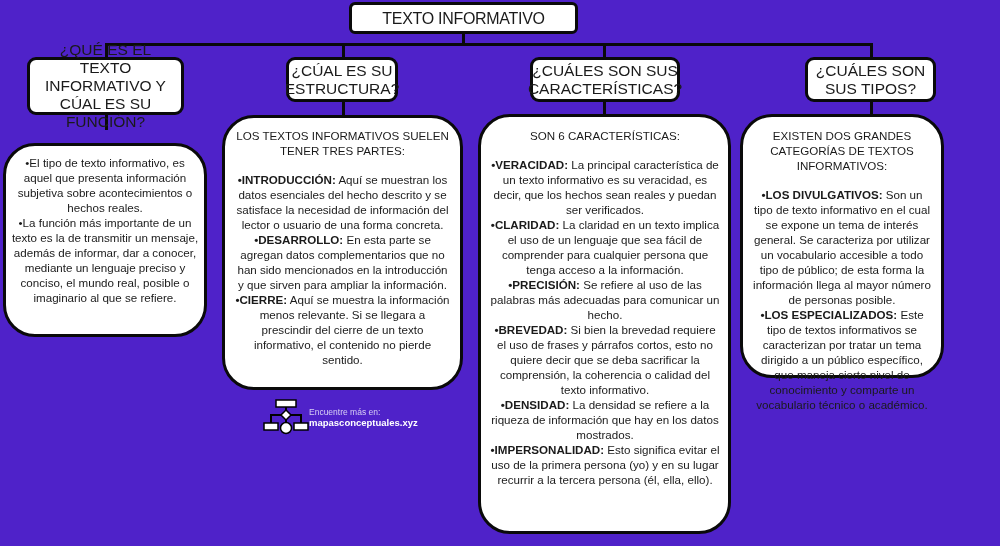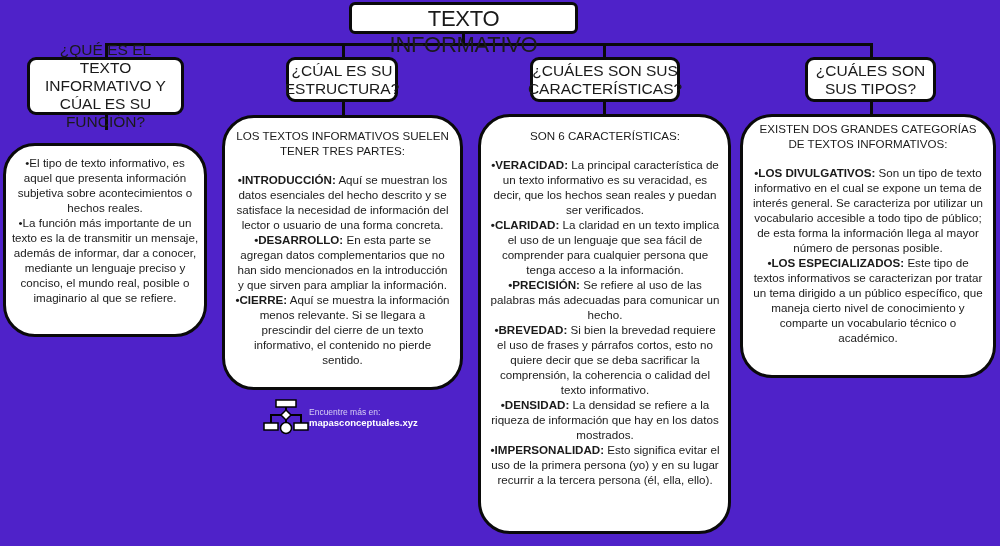--- a/index.html
+++ b/index.html
@@ -12,21 +12,21 @@
   }
   .line { position: absolute; background: #0a0a0a; }
   .box {
     position: absolute; box-sizing: border-box;
     background: #ffffff; border: 3px solid #0a0a0a;
     text-align: center;
   }
   .title-box {
     left: 349px; top: 2px; width: 229px; height: 32px;
     border-radius: 6px;
-    font-size: 22px; line-height: 26px; padding-top: 1px;
+    font-size: 16px; line-height: 26px; padding-top: 1px;
     letter-spacing: -0.3px;
   }
   .q-box {
     border-radius: 9px;
     font-size: 15.5px; line-height: 18px; font-weight: normal;
     display: flex; align-items: center; justify-content: center;
     padding: 2px 6px;
   }
   .c-box {
     border-radius: 32px;
@@ -90,21 +90,21 @@
   <span class="head">SON 6 CARACTERÍSTICAS:</span>
   <span class="gap"></span>
   <span class="item"><b>•VERACIDAD:</b><span> La principal característica de un texto informativo es su veracidad, es decir, que los hechos sean reales y puedan ser verificados.</span></span>
   <span class="item"><b>•CLARIDAD:</b><span> La claridad en un texto implica el uso de un lenguaje que sea fácil de comprender para cualquier persona que tenga acceso a la información.</span></span>
   <span class="item"><b>•PRECISIÓN:</b><span> Se refiere al uso de las palabras más adecuadas para comunicar un hecho.</span></span>
   <span class="item"><b>•BREVEDAD:</b><span> Si bien la brevedad requiere el uso de frases y párrafos cortos, esto no quiere decir que se deba sacrificar la comprensión, la coherencia o calidad del texto informativo.</span></span>
   <span class="item"><b>•DENSIDAD:</b><span> La densidad se refiere a la riqueza de información que hay en los datos mostrados.</span></span>
   <span class="item"><b>•IMPERSONALIDAD:</b><span> Esto significa evitar el uso de la primera persona (yo) y en su lugar recurrir a la tercera persona (él, ella, ello).</span></span>
 </div>
 
-<div class="box c-box" style="left:740px; top:114px; width:256px; height:264px; padding-top:4px;">
+<div class="box c-box" style="left:740px; top:114px; width:204px; height:264px; padding-top:11px;">
   <span class="head">EXISTEN DOS GRANDES CATEGORÍAS DE TEXTOS INFORMATIVOS:</span>
   <span class="gap"></span>
   <span class="item"><b>•LOS DIVULGATIVOS:</b><span> Son un tipo de texto informativo en el cual se expone un tema de interés general. Se caracteriza por utilizar un vocabulario accesible a todo tipo de público; de esta forma la información llega al mayor número de personas posible.</span></span>
   <span class="item"><b>•LOS ESPECIALIZADOS:</b><span> Este tipo de textos informativos se caracterizan por tratar un tema dirigido a un público específico, que maneja cierto nivel de conocimiento y comparte un vocabulario técnico o académico.</span></span>
 </div>
 
 <div class="footer">
   <svg width="46" height="38" viewBox="0 0 46 38">
     <rect x="13" y="2" width="20" height="7" fill="#fff" stroke="#000" stroke-width="1.5"></rect>
     <line x1="23" y1="9" x2="23" y2="13" stroke="#000" stroke-width="2"></line>

